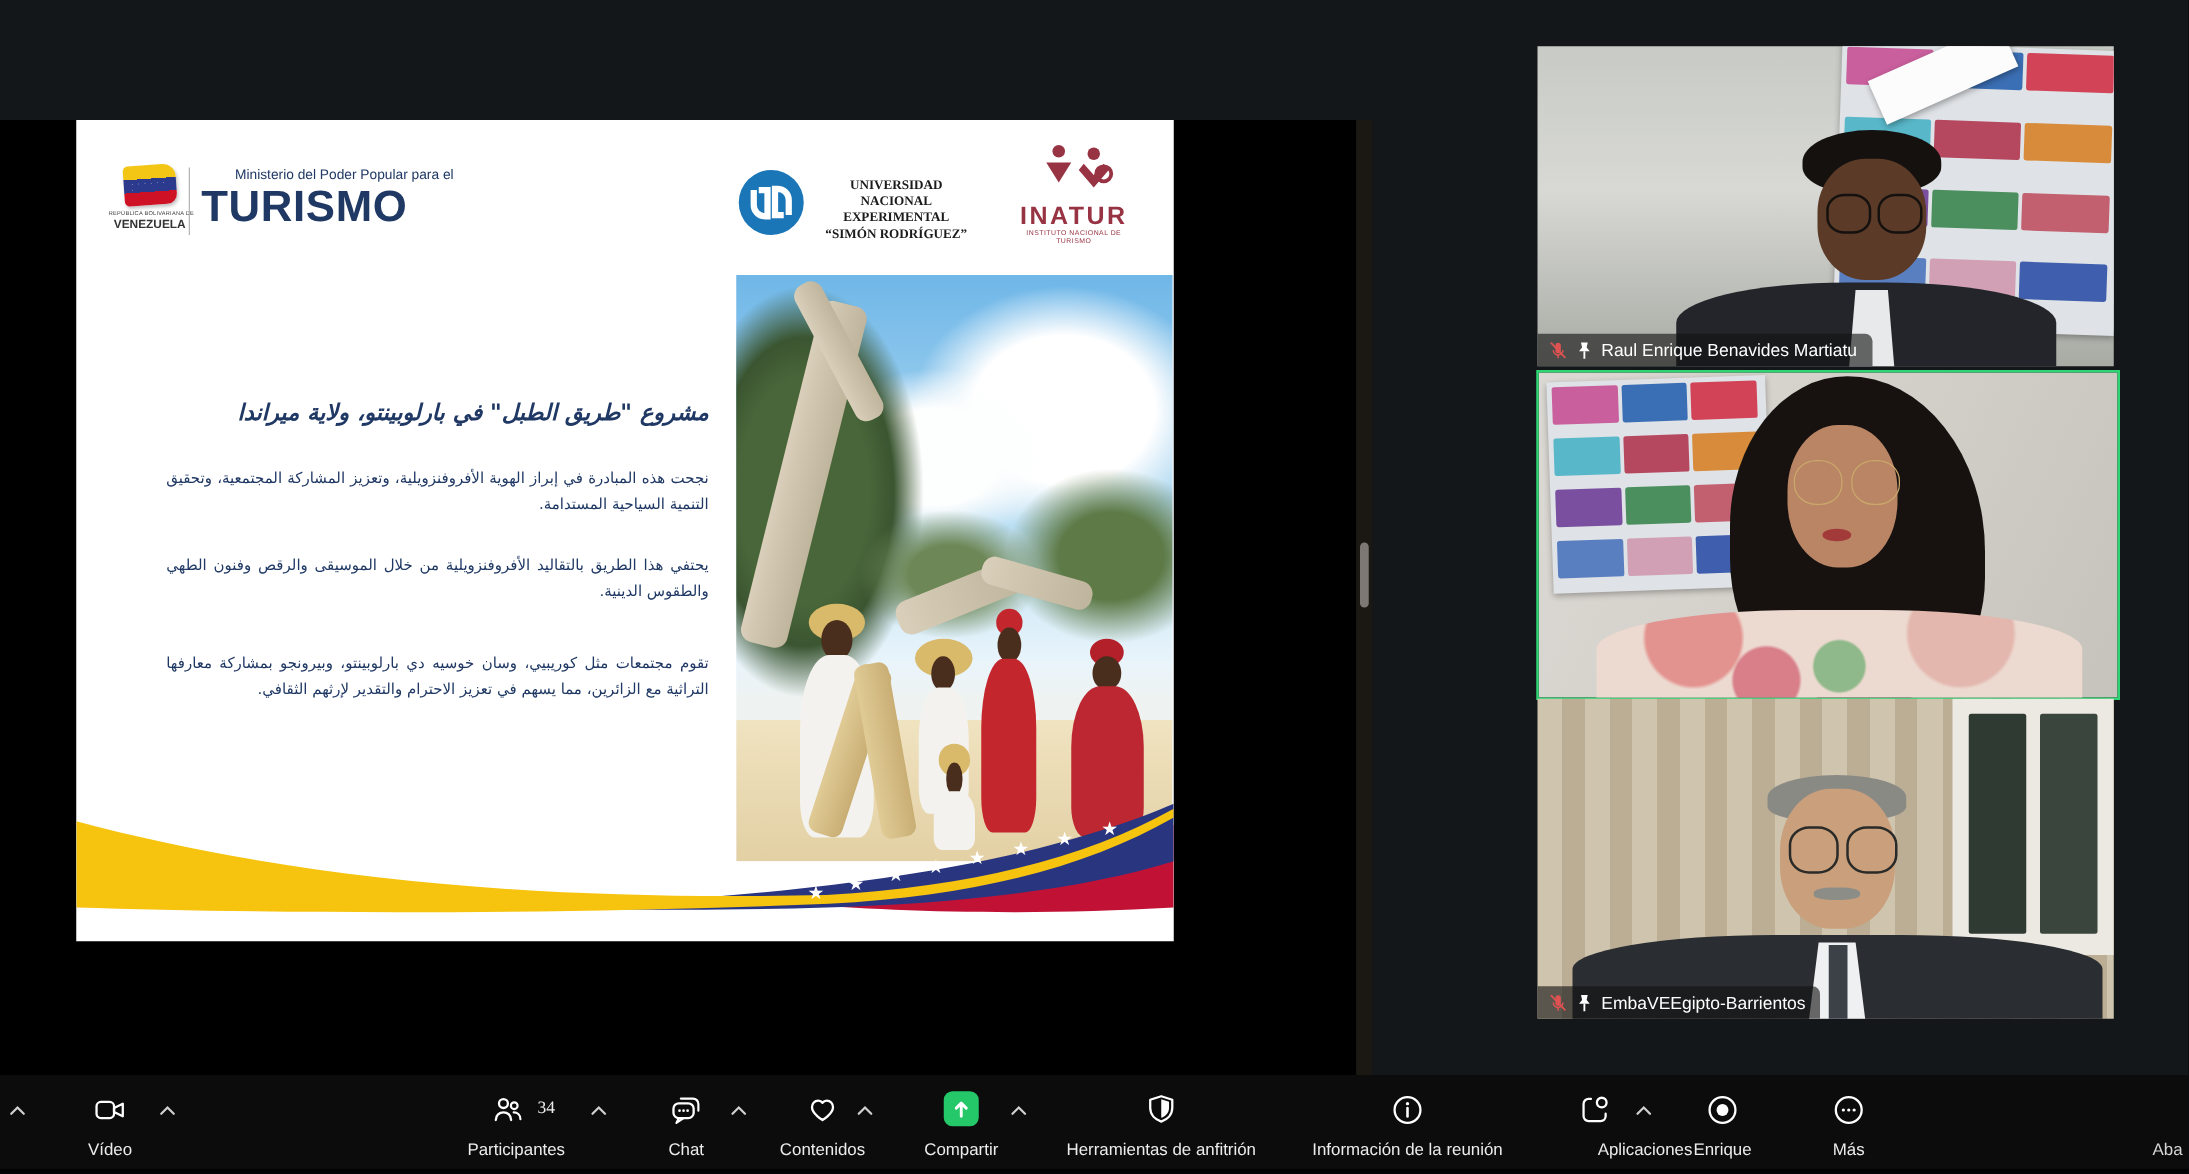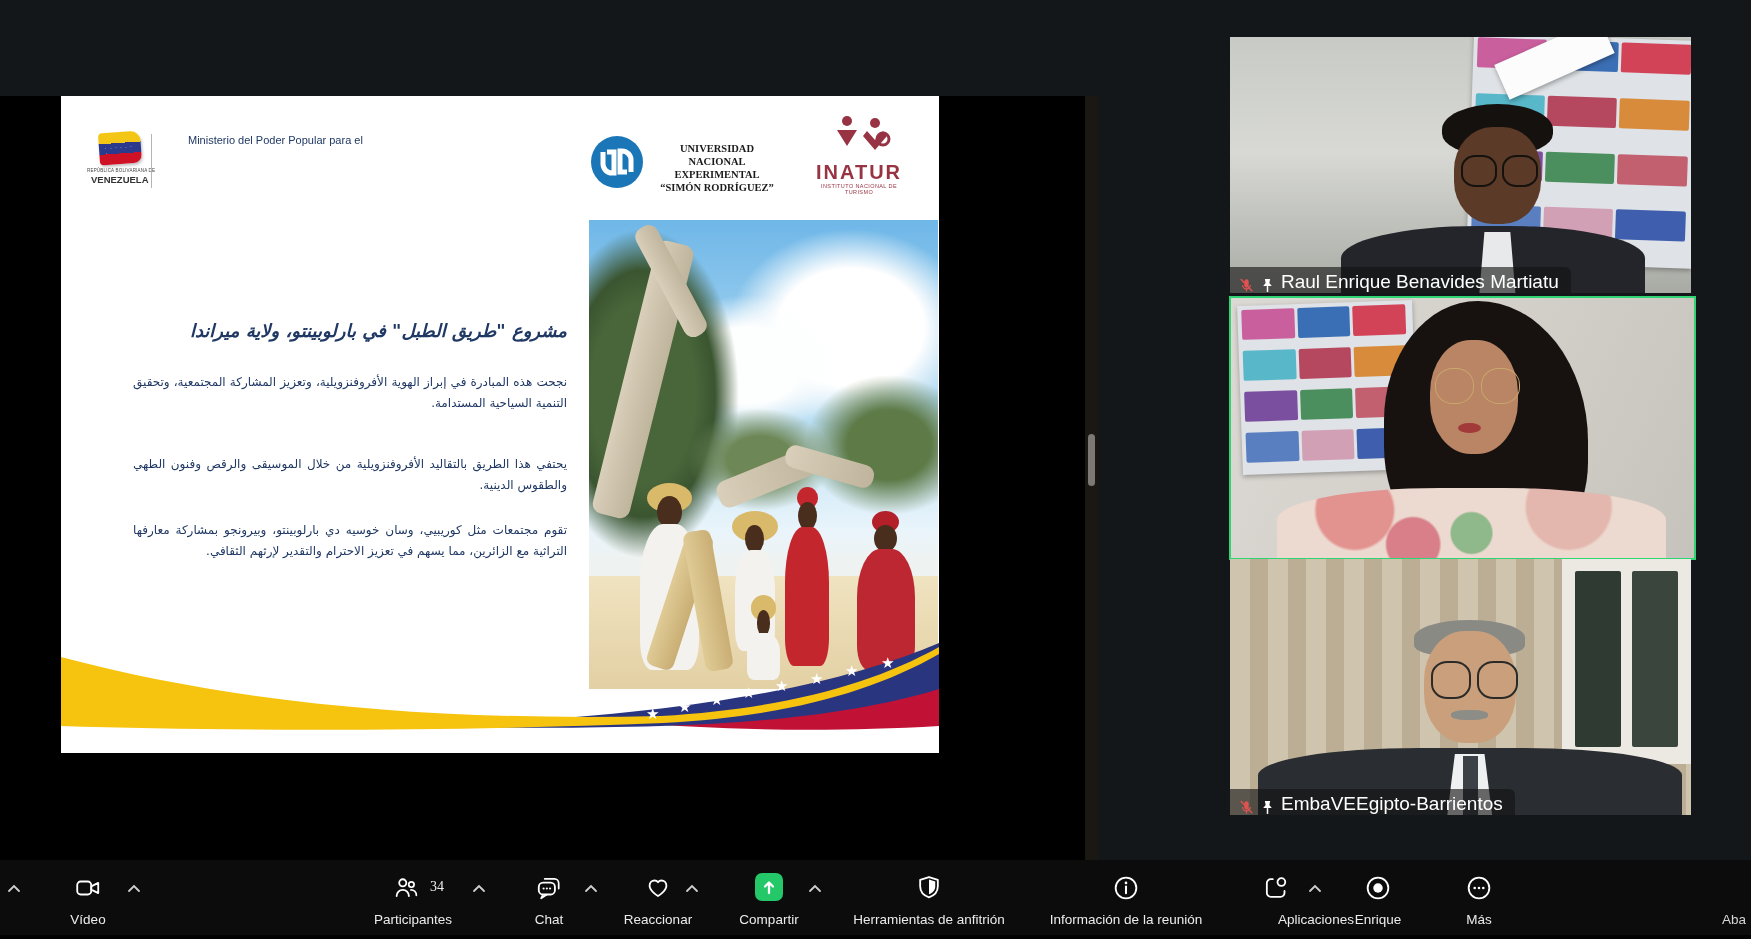--- a/index.html
+++ b/index.html
@@ -34,21 +34,21 @@
   .inatur-figs{height:44px;}
   .inatur-name{font-size:20px;font-weight:bold;letter-spacing:2px;line-height:20px;}
   .inatur-sub{font-size:5.5px;letter-spacing:.4px;margin-top:1px;}
 
   .slide-title{position:absolute;left:75px;top:122px;width:330px;text-align:center;direction:rtl;
                font-family:"DejaVu Sans",sans-serif;font-size:29px;font-weight:bold;}
   .ar{direction:rtl;font-family:"DejaVu Sans",sans-serif;color:#1f3864;}
   .slide-sub{position:absolute;left:72px;top:224px;width:434px;text-align:right;
              font-size:18px;font-weight:bold;font-style:italic;}
   .slide-p{position:absolute;left:72px;width:434px;text-align:justify;font-size:12px;line-height:21px;}
-  .p1{top:276px;} .p2{top:358px;} .p3{top:424px;}
+  .p1{top:276px;} .p2{top:346px;} .p3{top:424px;}
 
   
   .photo{position:absolute;left:528px;top:124px;width:349px;height:469px;overflow:hidden;
          background:linear-gradient(180deg,#6fb7e8 0%,#9fd0ef 28%,#cde8f7 52%,#e9f4fb 66%,#eef3f2 72%);}
   .cloud{position:absolute;background:radial-gradient(closest-side,#ffffff 62%,rgba(255,255,255,0)){};border-radius:50%;}
   .c1{left:40%;top:2%;width:70%;height:42%;background:radial-gradient(closest-side,#fff 60%,rgba(255,255,255,0));}
   .c2{left:18%;top:16%;width:55%;height:30%;background:radial-gradient(closest-side,#fdfefe 55%,rgba(255,255,255,0));}
   .foli{position:absolute;border-radius:45%;}
   .f1{left:-12%;top:2%;width:55%;height:70%;background:radial-gradient(closest-side,#49663a 55%,#3a5530 75%,rgba(58,85,48,0));}
   .f2{left:62%;top:33%;width:48%;height:30%;background:radial-gradient(closest-side,#5d7a47 50%,rgba(93,122,71,0));}
@@ -67,22 +67,22 @@
   .drum{position:absolute;background:linear-gradient(90deg,#e0cb96,#c9ae74);border-radius:8px;}
 
   
   .wave{position:absolute;left:0;top:517px;width:878px;height:140px;}
 
   
   .tile{position:absolute;left:1230px;width:461px;height:256px;overflow:hidden;background:#555;}
   .tile1{top:37px;}
   .tile2{top:296px;height:260px;left:1229px;width:463px;border:2px solid #2fd573;}
   .tile3{top:559px;}
-  .name-tag{position:absolute;left:0;bottom:0;display:flex;align-items:flex-end;gap:7px;
-            background:rgba(18,18,18,.62);color:#fff;font-size:19px;height:26px;
+  .name-tag{position:absolute;left:0;bottom:0;display:flex;align-items:center;gap:7px;
+            background:rgba(18,18,18,.62);color:#fff;font-size:14px;height:26px;
             padding:0 12px 0 9px;border-top-right-radius:6px;white-space:nowrap;}
   .collage{position:absolute;display:flex;flex-wrap:wrap;gap:3px;padding:4px;background:#dfe2e6;
            box-shadow:0 2px 5px rgba(0,0,0,.3);}
   .collage span{flex:0 0 calc(33.33% - 3px);height:30px;border-radius:2px;display:block;}
   .collage span:nth-child(1){background:#c95f9d;} .collage span:nth-child(2){background:#3b6fb5;}
   .collage span:nth-child(3){background:#d24358;} .collage span:nth-child(4){background:#58b7c9;}
   .collage span:nth-child(5){background:#b5475f;} .collage span:nth-child(6){background:#d88b3a;}
   .collage span:nth-child(7){background:#7b4fa0;} .collage span:nth-child(8){background:#4a8f5d;}
   .collage span:nth-child(9){background:#c2606f;} .collage span:nth-child(10){background:#5a7fc0;}
   .collage span:nth-child(11){background:#d1a0b5;} .collage span:nth-child(12){background:#3f5fae;}
@@ -107,20 +107,21 @@
 
     <div class="slide" style="left:61px;top:0;">
 
       <div class="flag">
         <div class="stars-dots">· · · · · · ·</div>
       </div>
       <div class="flag-cap-top">REPÚBLICA BOLIVARIANA DE</div>
       <div class="flag-cap-bot">VENEZUELA</div>
       <div class="min-divider"></div>
       <div class="ministerio-small navy">Ministerio del Poder Popular para el</div>
+      <div class="ministerio-big navy">TURISMO</div>
 
       <svg class="unesr-logo" viewBox="0 0 56 56">
         <circle cx="28" cy="28" r="26" fill="#1b76b8"></circle>
         <path d="M14 18v12a9 9 0 0 0 9 9h2V18h-7" fill="none" stroke="#fff" stroke-width="5"></path>
         <path d="M42 38V26a9 9 0 0 0-9-9h-2v21h7" fill="none" stroke="#fff" stroke-width="5"></path>
       </svg>
       <div class="univ-text">
         <div>UNIVERSIDAD NACIONAL</div>
         <div>EXPERIMENTAL</div>
         <div>“SIMÓN RODRÍGUEZ”</div>
@@ -333,21 +334,21 @@
       <path d="M2 8l5-5 5 5" stroke="#cfcfcf" stroke-width="1.8" fill="none" stroke-linecap="round"></path>
       </svg>
     <div class="tb-label" style="left:549px;">Chat</div>
 
     <svg class="tb-icon" style="left:658px;" viewBox="0 0 26 26">
       <path d="M13 20.5s-7.8-4.8-7.8-9.6C5.2 8.1 7.2 6 9.8 6c1.4 0 2.5.6 3.2 1.6C13.7 6.6 14.8 6 16.2 6c2.6 0 4.6 2.1 4.6 4.9 0 4.8-7.8 9.6-7.8 9.6z" stroke="#fff" stroke-width="1.7" fill="none" stroke-linejoin="round"></path>
       </svg>
     <svg class="tb-caret" style="left:692px;" viewBox="0 0 14 10">
       <path d="M2 8l5-5 5 5" stroke="#cfcfcf" stroke-width="1.8" fill="none" stroke-linecap="round"></path>
       </svg>
-    <div class="tb-label" style="left:658px;">Reaccionar</div>
+    <div class="tb-label" style="left:658px;">Contenidos</div>
 
     <div class="share-btn" style="left:769px;">
       <svg width="18" height="18" viewBox="0 0 18 18">
           <path d="M9 15V5M5 8.5L9 4.5l4 4" stroke="#fff" stroke-width="2.3" fill="none" stroke-linecap="round" stroke-linejoin="round"></path>
         </svg>
     </div>
     <svg class="tb-caret" style="left:815px;" viewBox="0 0 14 10">
       <path d="M2 8l5-5 5 5" stroke="#cfcfcf" stroke-width="1.8" fill="none" stroke-linecap="round"></path>
       </svg>
     <div class="tb-label" style="left:769px;">Compartir</div>

